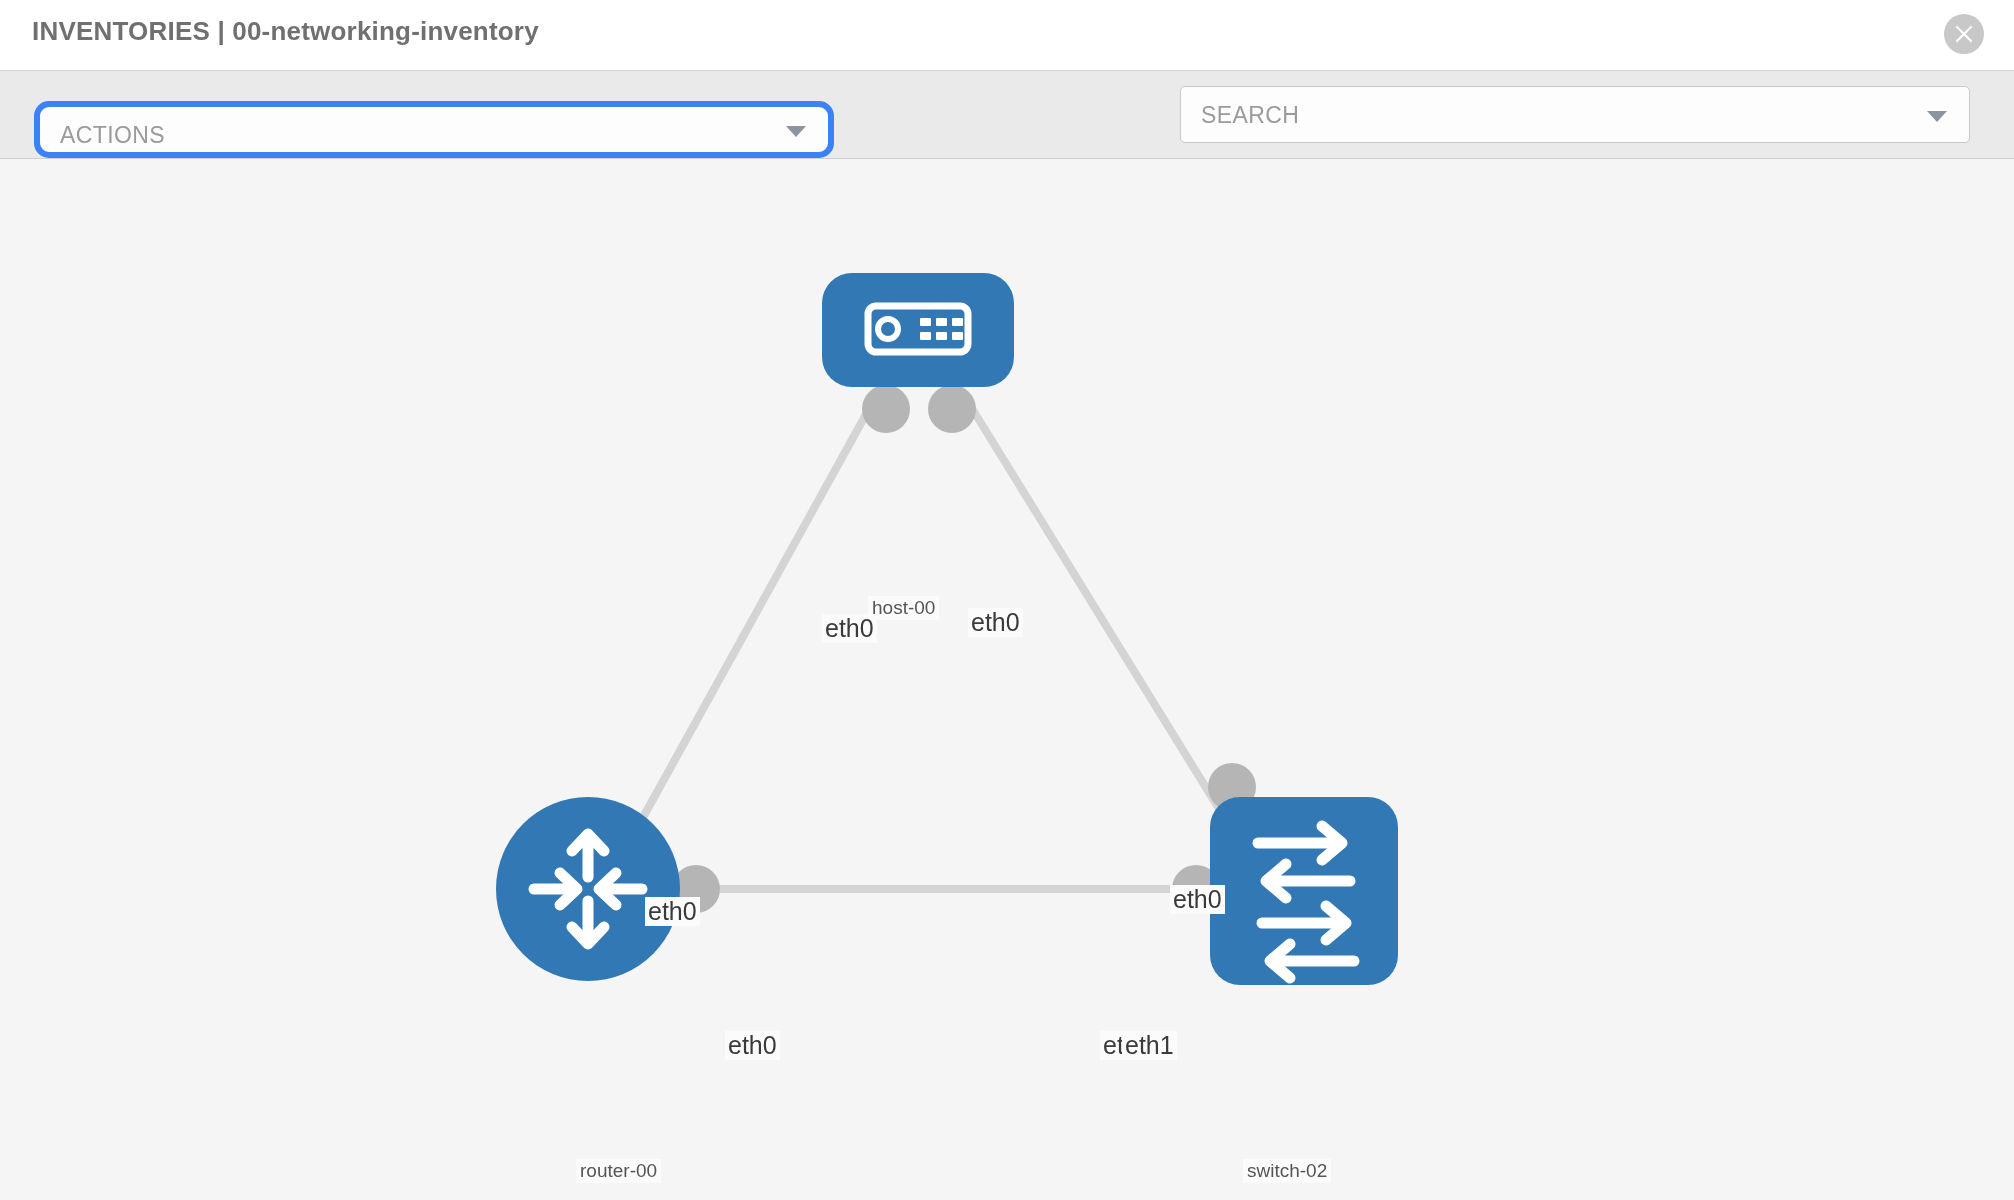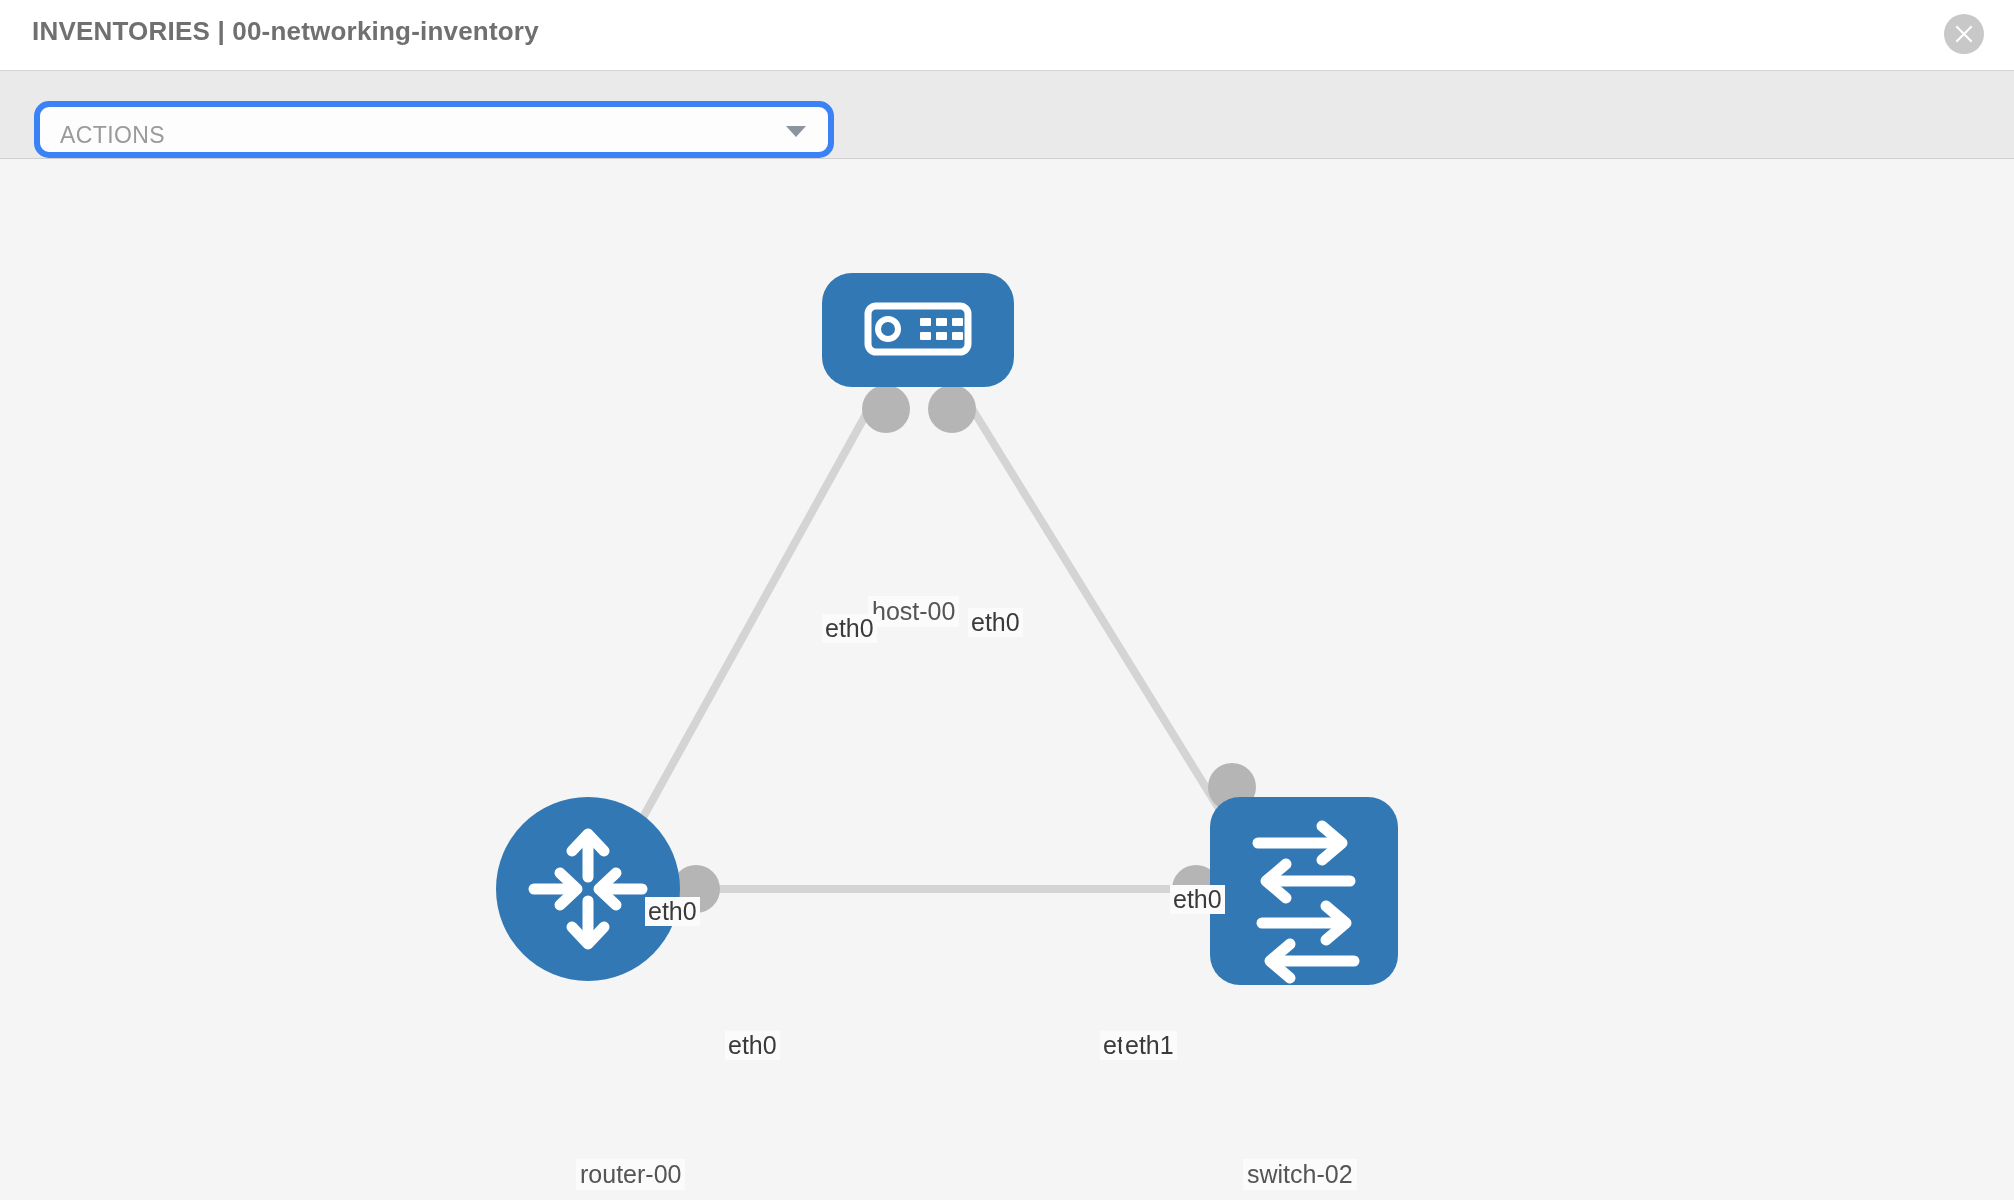--- a/index.html
+++ b/index.html
@@ -72,21 +72,21 @@
   .canvas {
     position: absolute; left: 0; top: 159px;
     width: 2014px; height: 1041px;
     background: #f5f5f5;
     overflow: hidden;
   }
   .topo-svg { position: absolute; left: 0; top: 0; }
 
   .node-label {
     position: absolute;
-    font-size: 25px; color: #555555;
+    font-size: 19px; color: #555555;
     background: #fbfbfb;
     padding: 1px 4px;
     white-space: nowrap;
   }
   .iface-label {
     position: absolute;
     font-size: 25px; color: #3a3a3a;
     background: #fbfbfb;
     padding: 0 3px;
     white-space: nowrap;
@@ -125,20 +125,24 @@
       <svg width="46" height="46" viewBox="0 0 46 46" aria-hidden="true">
         <g fill="none" stroke="#7f8795" stroke-width="4.2" stroke-linecap="round">
           <circle cx="16.5" cy="16.5" r="7.8" fill="none"></circle>
           <path d="M22.2 22.2 L36.5 36.5"></path>
           <path d="M29.5 29.5 L34.5 24.8"></path>
           <path d="M34.2 34.2 L38.4 30.2"></path>
         </g>
       </svg>
     </div>
 
+    <div class="search-box">
+      <span class="label">SEARCH</span>
+      <span class="caret"></span>
+    </div>
   </div>
 
   <div class="canvas">
 
     <svg class="topo-svg" width="2014" height="1041">
 
       <g>
         <line x1="880" y1="230" x2="620" y2="700" stroke="#d4d4d4" stroke-width="8"></line>
         <line x1="960" y1="230" x2="1250" y2="700" stroke="#d4d4d4" stroke-width="8"></line>
         <line x1="660" y1="730" x2="1240" y2="730" stroke="#d4d4d4" stroke-width="8"></line>

